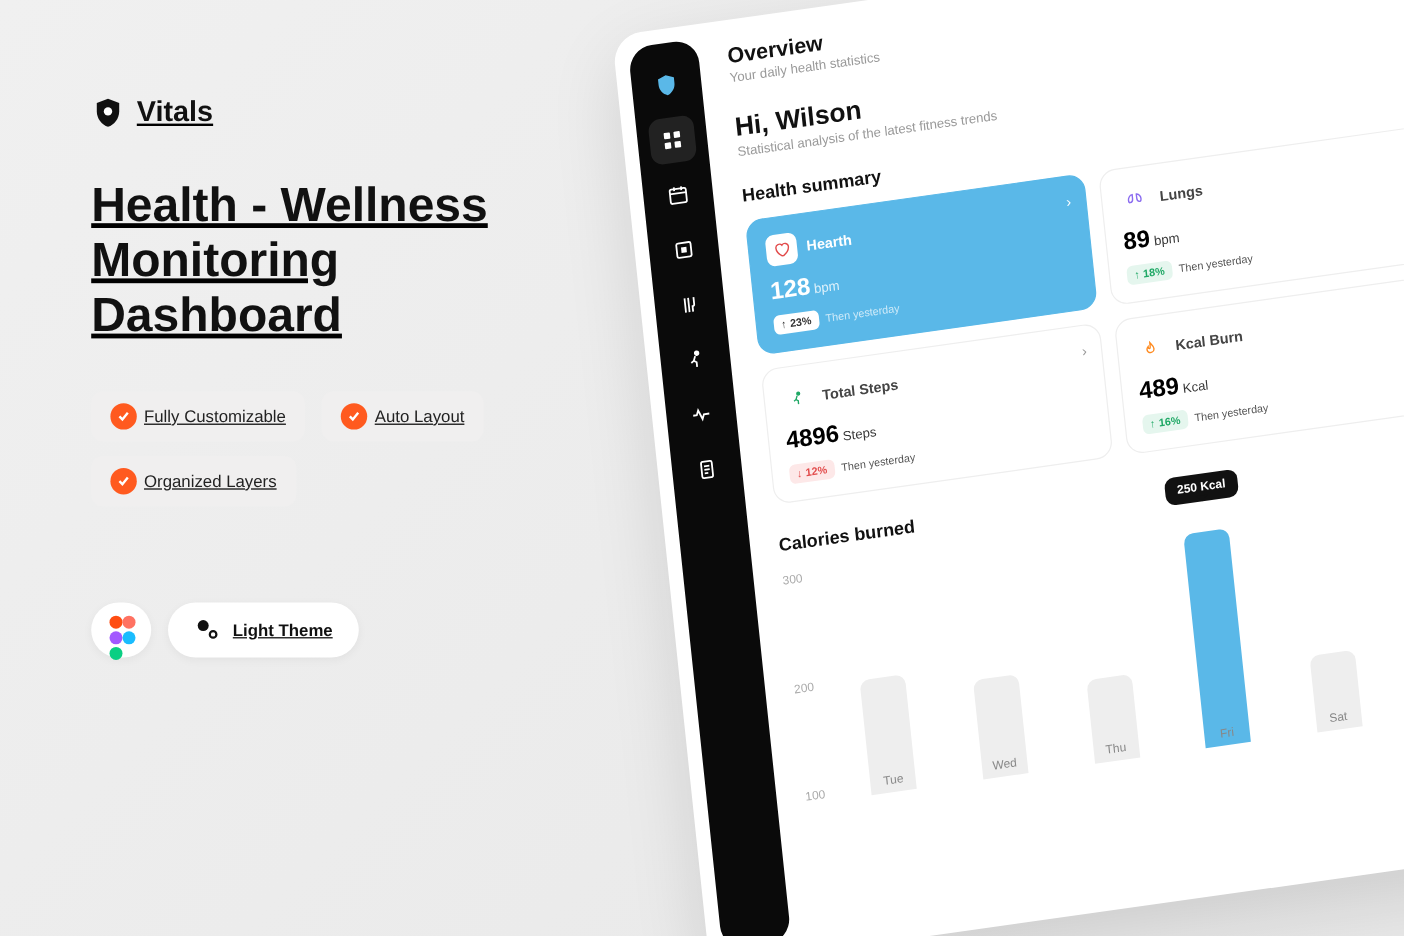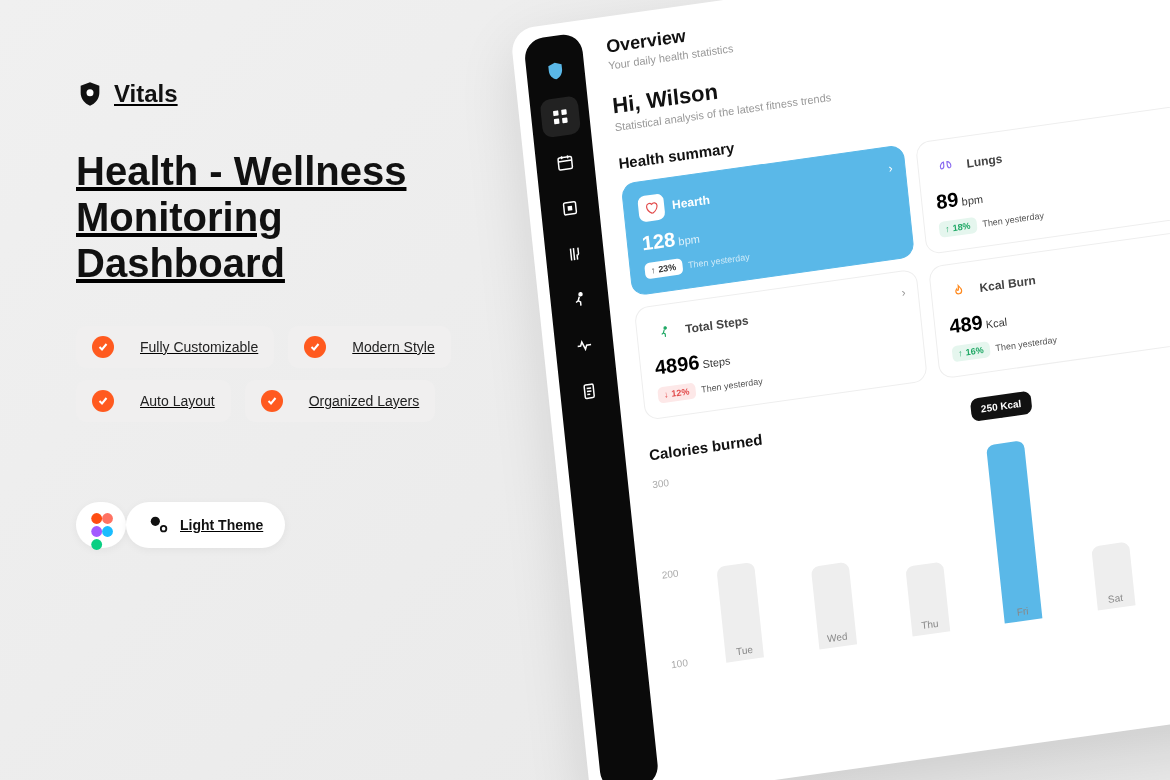--- a/index.html
+++ b/index.html
@@ -5,25 +5,25 @@
 * { margin: 0; padding: 0; box-sizing: border-box; font-family: -apple-system, BlinkMacSystemFont, 'Segoe UI', sans-serif; }
 body { width: 1170px; height: 780px; background: linear-gradient(135deg, #f0f0f0 0%, #e8e8e8 100%); overflow: hidden; position: relative; }
 
 
 .promo { position: absolute; left: 76px; top: 80px; width: 420px; text-decoration: underline; }
 .brand { display: flex; align-items: center; gap: 10px; margin-bottom: 40px; }
 .brand-icon { width: 28px; height: 28px; }
 .brand-name { font-size: 24px; font-weight: 700; color: #111; }
 .headline { font-size: 40px; font-weight: 700; color: #111; line-height: 1.15; margin-bottom: 40px; }
 .features { display: flex; flex-wrap: wrap; gap: 12px 14px; margin-bottom: 80px; }
-.feature { display: inline-flex; align-items: center; gap: 26px; background: #f0efef; border-radius: 10px; padding: 10px 16px; }
+.feature { display: inline-flex; align-items: center; gap: 6px; background: #f0efef; border-radius: 10px; padding: 10px 16px; }
 .check { width: 22px; height: 22px; background: #ff5a1f; border-radius: 50%; display: flex; align-items: center; justify-content: center; }
 .check svg { width: 12px; height: 12px; }
 .feature span { font-size: 14px; color: #222; font-weight: 500; }
-.bottom-pills { display: flex; }
+.bottom-pills { display: flex; gap: 14px; }
 .pill { background: #fff; border-radius: 999px; padding: 12px 22px; display: inline-flex; align-items: center; gap: 10px; box-shadow: 0 2px 8px rgba(0,0,0,0.05); }
 .pill-icon { width: 22px; height: 22px; }
 .pill span { font-size: 14px; font-weight: 600; color: #111; }
 .figma-icon { width: 26px; height: 26px; }
 
 
 .dash-wrap { position: absolute; right: -40px; top: 30px; width: 700px; height: 780px; transform: rotate(-6deg) skewY(-2deg); transform-origin: top left; background: #fff; border-radius: 24px; box-shadow: 0 20px 60px rgba(0,0,0,0.12); overflow: hidden; display: flex; }
 
 
 .sidebar { width: 58px; background: #0a0a0a; border-radius: 20px; margin: 12px 0 12px 12px; display: flex; flex-direction: column; align-items: center; padding: 16px 0; gap: 8px; }
@@ -100,28 +100,20 @@
           </svg>
         </span>
         <span>Fully Customizable</span>
       </div>
     <div class="feature">
         <span class="check">
           <svg viewBox="0 0 24 24" fill="none" stroke="#fff" stroke-width="4">
             <path d="M5 12l5 5 9-11"></path>
           </svg>
         </span>
-        <span>Modern Style</span>
-      </div>
-    <div class="feature">
-        <span class="check">
-          <svg viewBox="0 0 24 24" fill="none" stroke="#fff" stroke-width="4">
-            <path d="M5 12l5 5 9-11"></path>
-          </svg>
-        </span>
         <span>Auto Layout</span>
       </div>
     <div class="feature">
         <span class="check">
           <svg viewBox="0 0 24 24" fill="none" stroke="#fff" stroke-width="4">
             <path d="M5 12l5 5 9-11"></path>
           </svg>
         </span>
         <span>Organized Layers</span>
       </div>

